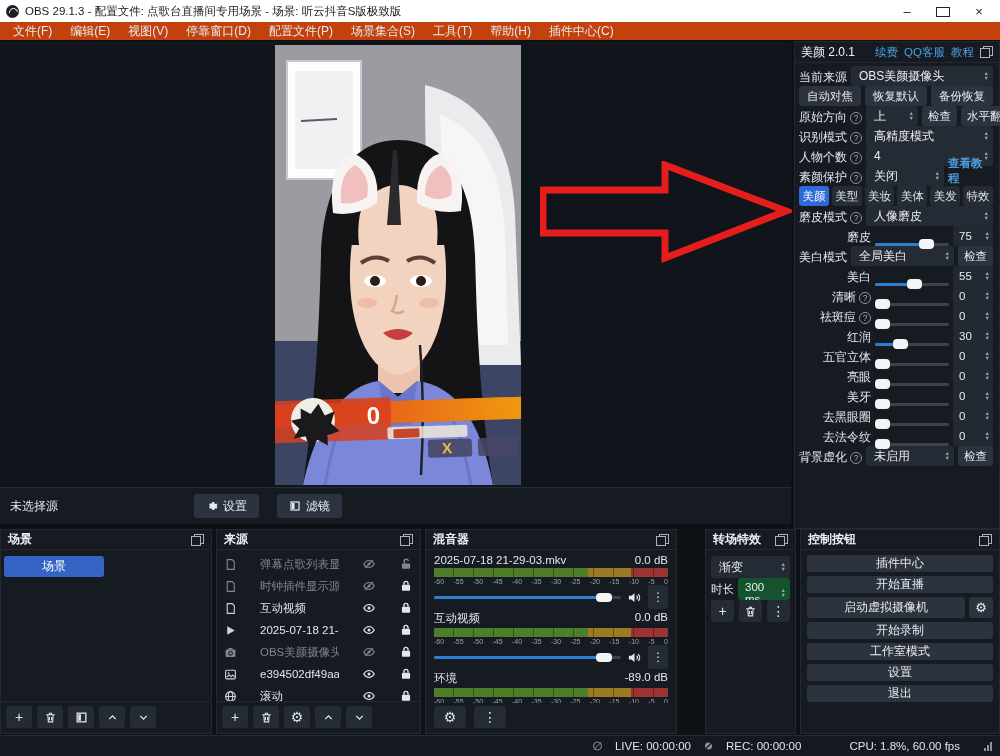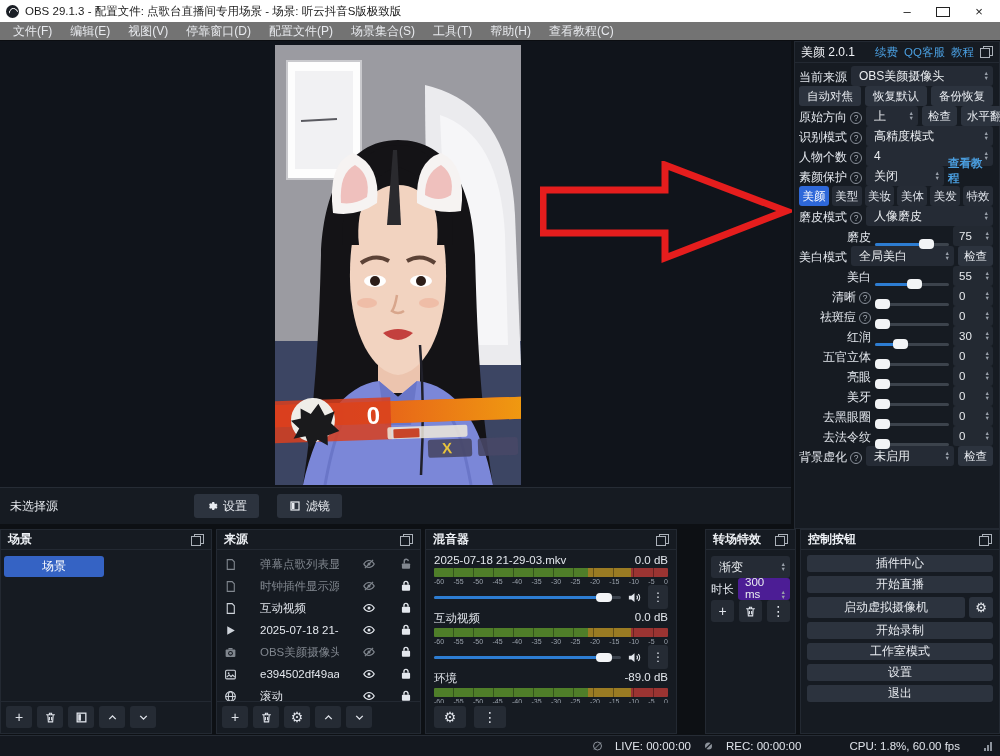--- a/index.html
+++ b/index.html
@@ -9,21 +9,21 @@
   
   .titlebar { position:absolute; left:0; top:0; width:1000px; height:22px; background:#ffffff; color:#1b1b1b; display:flex; align-items:center; padding:0 6px; }
   .titlebar .obs-logo { width:13px; height:13px; border-radius:50%; background:#1b1f26; margin-right:6px; position:relative; flex:none; }
   .titlebar .obs-logo::after { content:""; position:absolute; left:3px; top:3px; width:7px; height:7px; border-radius:50%; border:1.5px solid #fff; border-bottom-color:transparent; border-right-color:transparent; transform:rotate(35deg); }
   .titlebar .win-title { font-size:11.5px; }
   .win-controls { margin-left:auto; display:flex; gap:22px; padding-right:8px; color:#222; font-size:13px; }
   .win-controls .wc { width:14px; text-align:center; cursor:default; }
   .wc-max { width:10px; height:10px; border:1.2px solid #222; margin-top:3px; }
 
   
-  .menubar { position:absolute; left:0; top:22px; width:1000px; height:19px; background:#737373; display:flex; align-items:center; padding:0 4px; border-bottom:1px solid #0b0d11; }
+  .menubar { position:absolute; left:0; top:22px; width:1000px; height:19px; background:#c2410c; display:flex; align-items:center; padding:0 4px; border-bottom:1px solid #0b0d11; }
   .menu-item { padding:0 9px; color:#e8eaee; font-size:12px; line-height:18px; }
 
   
   .preview { position:absolute; left:0; top:41px; width:791px; height:446px; background:#10141b; }
   .video { position:absolute; left:275px; top:4px; width:246px; height:440px; background:#94949a; overflow:hidden; }
   .arrow-anno { position:absolute; left:540px; top:120px; width:252px; height:110px; }
 
   
   .propsbar { position:absolute; left:0; top:487px; width:791px; height:37px; background:#161b22; border-top:1px solid #262c35; display:flex; align-items:center; padding:0 10px; }
   .propsbar .no-src { color:#e6e9ee; }
@@ -78,21 +78,21 @@
   .mix-foot .tool-btn { width:32px; }
 
   
   #transitions { left:705px; top:529px; width:91px; height:205px; }
   .tr-body { padding:6px 5px; display:flex; flex-direction:column; }
   .combo { background:#252b35; border-radius:3px; height:22px; display:flex; align-items:center; padding:0 4px 0 8px; color:#e9ecef; font-size:12px; }
   .combo .cv { flex:1; white-space:nowrap; overflow:hidden; }
   .spin-arrows { display:flex; flex-direction:column; align-items:center; font-size:5.5px; line-height:5px; color:#9aa1ab; flex:none; padding-left:3px; }
   .dur-row { display:flex; align-items:center; gap:4px; }
   .dur-row .dur-label { font-size:11.5px; color:#dfe3ea; flex:none; }
-  .spinbox { background:#4c1d95; border-radius:3px; height:22px; flex:1; display:flex; align-items:flex-end; padding:8px 4px 0 7px; color:#e9ecef; font-size:11.5px; }
+  .spinbox { background:#14532d; border-radius:3px; height:22px; flex:1; display:flex; align-items:center; padding:8px 4px 0 7px; color:#e9ecef; font-size:11.5px; }
   .spinbox .sv { flex:1; }
   .tr-tools { display:flex; gap:5px; }
 
   
   #controls { left:800px; top:529px; width:200px; height:205px; }
   .ctl-body { padding:5px 6px; display:flex; flex-direction:column; gap:4px; }
   .ctl-row { display:flex; gap:4px; }
   .ctl-btn { flex:1; height:21px; background:#2c333e; border:none; border-radius:3px; color:#e8ebf0; font-size:12px; font-family:inherit; }
   .ctl-gear { flex:none; width:24px; height:21px; background:#2c333e; border:none; border-radius:3px; color:#e8ebf0; font-size:13px; }
 
@@ -144,21 +144,21 @@
 
 <div class="menubar">
   <span class="menu-item">文件(F)</span>
   <span class="menu-item">编辑(E)</span>
   <span class="menu-item">视图(V)</span>
   <span class="menu-item">停靠窗口(D)</span>
   <span class="menu-item">配置文件(P)</span>
   <span class="menu-item">场景集合(S)</span>
   <span class="menu-item">工具(T)</span>
   <span class="menu-item">帮助(H)</span>
-  <span class="menu-item">查看教程(C)</span>
+  <span class="menu-item">插件中心(C)</span>
 </div>
 
 <div class="preview">
   <div class="video">
     <svg width="246" height="440" viewBox="0 0 246 440">
       <rect x="0" y="0" width="246" height="440" fill="#97979d"></rect>
       <rect x="0" y="0" width="246" height="300" fill="#9b9ba1"></rect>
 
       <rect x="12" y="16" width="74" height="118" fill="#fdfdfd" stroke="#c9c9cd" stroke-width="2"></rect>
       <rect x="20" y="26" width="58" height="98" fill="#f1f1f3"></rect>

